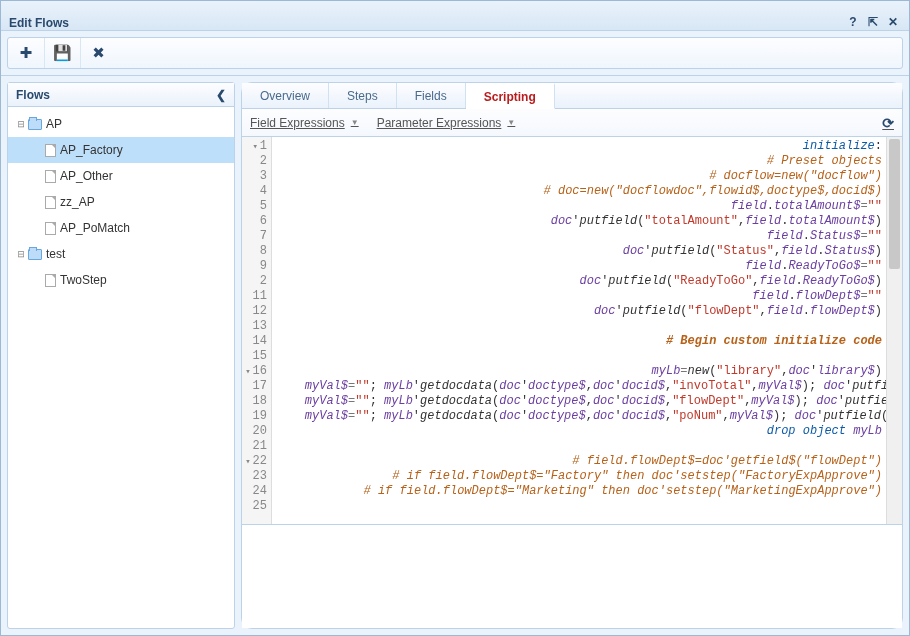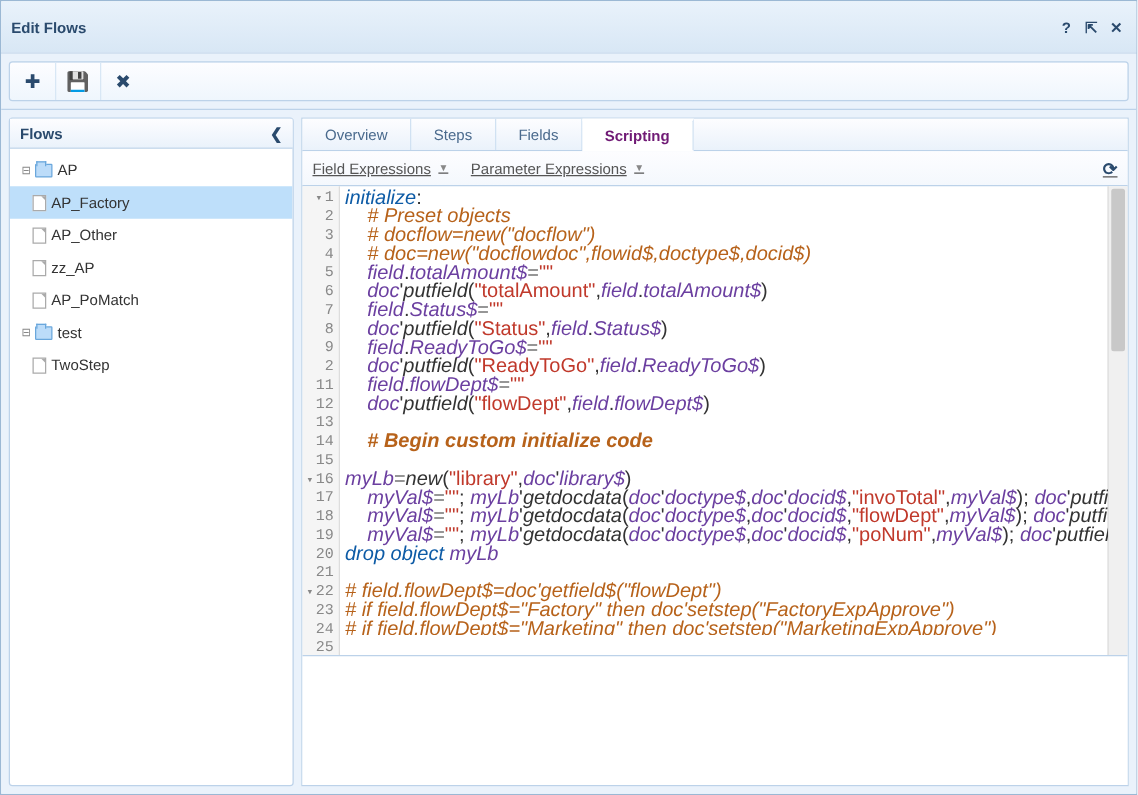--- a/index.html
+++ b/index.html
@@ -1,53 +1,53 @@
 <!DOCTYPE html>
 <html><head>
 <meta charset="utf-8">
 <style>
   * { box-sizing: border-box; margin: 0; padding: 0; }
   body { font-family: Arial, sans-serif; font-size: 12px; background: #fff; color: #333; }
   .window { border: 1px solid #9bb8d4; width: 910px; height: 636px; display: flex; flex-direction: column; background: #fff; }
-  .titlebar { background: linear-gradient(#e9f2fb, #d8e7f5); height: 42px; display: flex; align-items: center; padding: 0 8px; border-bottom: 1px solid #bcd2e9; font-weight: bold; color: #2a4a6d; }
+  .titlebar { background: linear-gradient(#e9f2fb, #d8e7f5); height: 30px; display: flex; align-items: flex-end; padding: 0 8px; border-bottom: 1px solid #bcd2e9; font-weight: bold; color: #2a4a6d; }
   .titlebar .spacer { flex: 1; }
   .titlebar .tbtn { width: 16px; height: 16px; margin-left: 4px; display: inline-flex; align-items: center; justify-content: center; cursor: pointer; font-weight: bold; color: #2a4a6d; }
   .toolbar-outer { padding: 6px; background: #eaf2fb; border-bottom: 1px solid #bcd2e9; }
   .toolbar { border: 1px solid #bcd2e9; background: linear-gradient(#fdfdff, #eff6fd); height: 32px; display: flex; align-items: center; border-radius: 3px; }
   .tbutton { width: 36px; height: 30px; display: flex; align-items: center; justify-content: center; cursor: pointer; font-size: 15px; color: #2a4a6d; }
   .tbutton + .tbutton { border-left: 1px solid #d8e7f5; }
   .body { flex: 1; display: flex; padding: 6px; gap: 6px; background: #eaf2fb; min-height: 0; }
   .left { width: 228px; border: 1px solid #bcd2e9; background: #fff; display: flex; flex-direction: column; border-radius: 3px; }
   .left-header { background: linear-gradient(#fdfdff, #eaf2fb); border-bottom: 1px solid #bcd2e9; height: 24px; display: flex; align-items: center; padding: 0 8px; font-weight: bold; color: #2a4a6d; }
   .left-header .spacer { flex: 1; }
   .tree { padding: 4px 0; flex: 1; overflow: auto; }
   .tree-item { display: flex; align-items: center; height: 26px; cursor: pointer; }
   .tree-item .exp { width: 14px; text-align: center; color: #888; font-size: 9px; display:inline-block; }
   .folder-icon { width: 14px; height: 11px; background: #bcdcf9; border: 1px solid #6aa7dc; margin-right: 4px; display:inline-block; border-radius:1px; position:relative;}
   .folder-icon::before { content:""; position:absolute; top:-3px; left:0; width:6px; height:3px; background:#bcdcf9; border:1px solid #6aa7dc; border-bottom:none;}
   .file-icon { width: 11px; height: 13px; background: #fff; border: 1px solid #aaa; margin-right: 4px; display:inline-block; position:relative;}
   .file-icon::before { content:""; position:absolute; top:0; right:0; width:0; height:0; border-left:3px solid transparent; border-top:3px solid #aaa;}
   .pad0 { padding-left: 6px; }
-  .pad1 { padding-left: 18px; }
+  .pad1 { padding-left: 37px; }
   .selected { background: #bedffa; }
-  .right { flex: 1; border: 1px solid #bcd2e9; background: #fff; border-radius: 0; display: flex; flex-direction: column; min-width: 0; }
+  .right { flex: 1; border: 1px solid #bcd2e9; background: #fff; border-radius: 11px; display: flex; flex-direction: column; min-width: 0; }
   .tabs { display: flex; border-bottom: 1px solid #bcd2e9; background: linear-gradient(#fdfdff,#eaf2fb); height: 26px; }
   .tab { padding: 0 18px; display: flex; align-items: center; border-right: 1px solid #d0e1f2; cursor: pointer; color: #4a6a8d; }
-  .tab.active { background: #fff; border-bottom: 1px solid #fff; margin-bottom: -1px; color: #701a75; font-weight: bold; border-top:2px solid #fff;}
+  .tab.active { background: #fff; border-bottom: 1px solid #fff; margin-bottom: -1px; color: #b91c1c; font-weight: bold; border-top:2px solid #fff;}
   .subbar { height: 28px; border-bottom: 1px solid #bcd2e9; display: flex; align-items: center; padding: 0 8px; color: #555; background: linear-gradient(#fdfdff,#f4f8fd); text-decoration: underline; }
   .dd { display:inline-flex; align-items:center; margin-right:18px; cursor:pointer; }
   .dd .tri { margin-left:6px; font-size:8px; color:#888; }
   .subbar .spacer { flex:1; }
   .refresh { cursor:pointer; font-size:14px; color:#2a4a6d; font-weight:bold;}
   .editor { flex: 1; display: flex; min-height:0; }
   .gutter { width: 30px; background: #f5f5f5; border-right: 1px solid #ddd; text-align: right; color: #888; font-family: "Consolas","Courier New",monospace; font-size: 12px; line-height: 15px; padding: 2px 4px 2px 0; user-select:none; overflow:hidden;}
   .gutter div { height:15px; white-space:pre; }
   .gutter .mark::before { content:"\25BE"; color:#888; font-size:9px; margin-right:2px;}
   .code-wrap { flex:1; position:relative; min-width:0; display:flex; flex-direction:column; }
-  .code { flex:1; overflow: auto; font-family: Liberation Sans, sans-serif; font-size: 16px; line-height: 15px; padding: 2px 4px; white-space: pre; color:#333; }
+  .code { flex:1; overflow: auto; font-family: Liberation Mono, monospace; font-size: 12px; line-height: 15px; padding: 2px 4px; white-space: pre; color:#333;text-align:right; }
   .code .line { height:15px; }
   .hscroll { height:16px; overflow-x:scroll; overflow-y:hidden; }
   .hscroll-inner { height:1px; width:1400px; }
   .vscroll { width:16px; background:#f0f0f0; border-left:1px solid #ddd; position:relative;}
   .vthumb { position:absolute; top:2px; left:2px; right:2px; height:130px; background:#c8c8c8; border-radius:2px;}
   .c-kw { color:#0d5ba6; font-style:italic; }
   .c-cm { color:#b7621a; font-style:italic; }
   .c-cm2 { color:#b7621a; font-style:italic; font-weight:bold; }
   .c-id { color:#6b3fa0; font-style:italic;}
   .c-str { color:#c0392b; }

